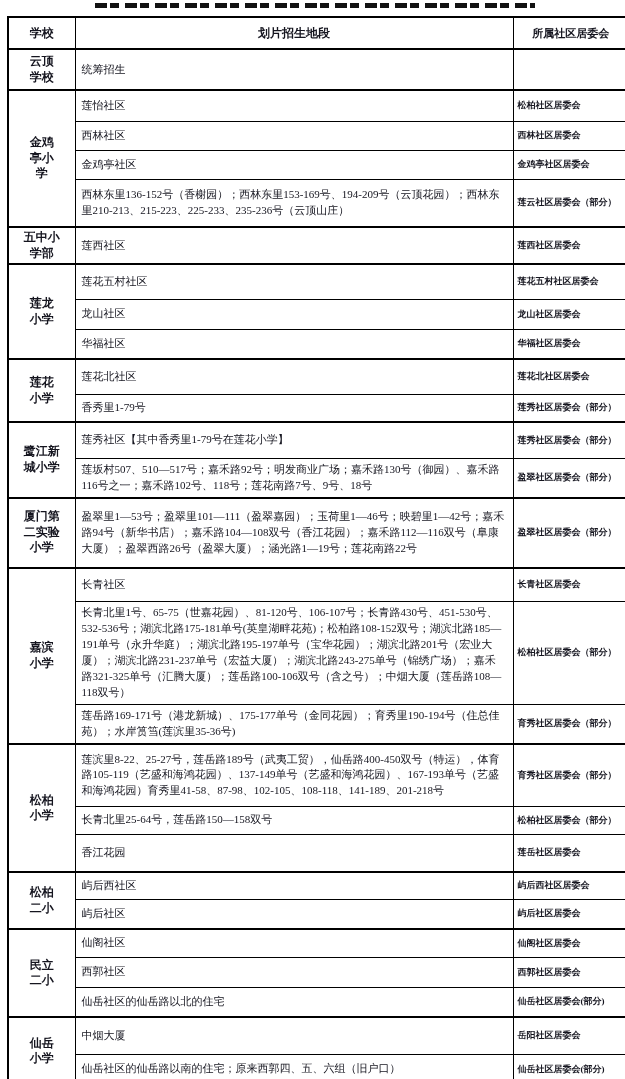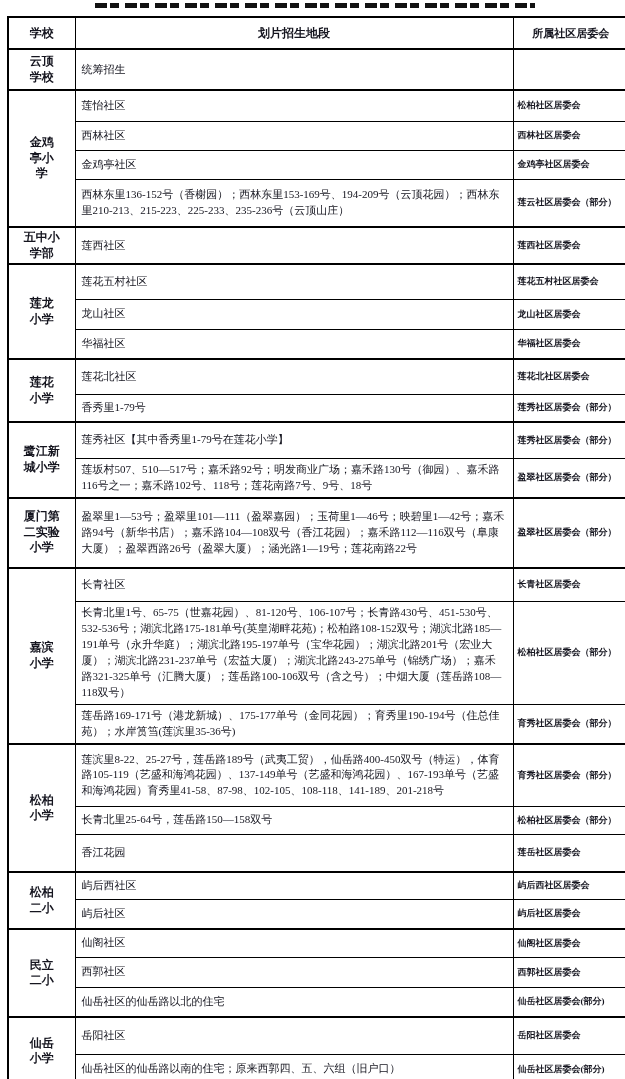--- a/index.html
+++ b/index.html
@@ -215,21 +215,21 @@
       <td class="committee">西郭社区居委会</td>
     </tr>
     <tr style="height:30px">
       <td class="area">仙岳社区的仙岳路以北的住宅</td>
       <td class="committee">仙岳社区居委会(部分)</td>
     </tr>
 
     <tr class="gs" style="height:37px">
       <td class="school" rowspan="2">仙岳
 小学</td>
-      <td class="area">岳阳社区</td>
+      <td class="area">中烟大厦</td>
       <td class="committee">岳阳社区居委会</td>
     </tr>
     <tr style="height:31px">
       <td class="area">仙岳社区的仙岳路以南的住宅；原来西郭四、五、六组（旧户口）</td>
       <td class="committee">仙岳社区居委会(部分)</td>
     </tr>
   </tbody>
 </table>
 
 </body></html>

